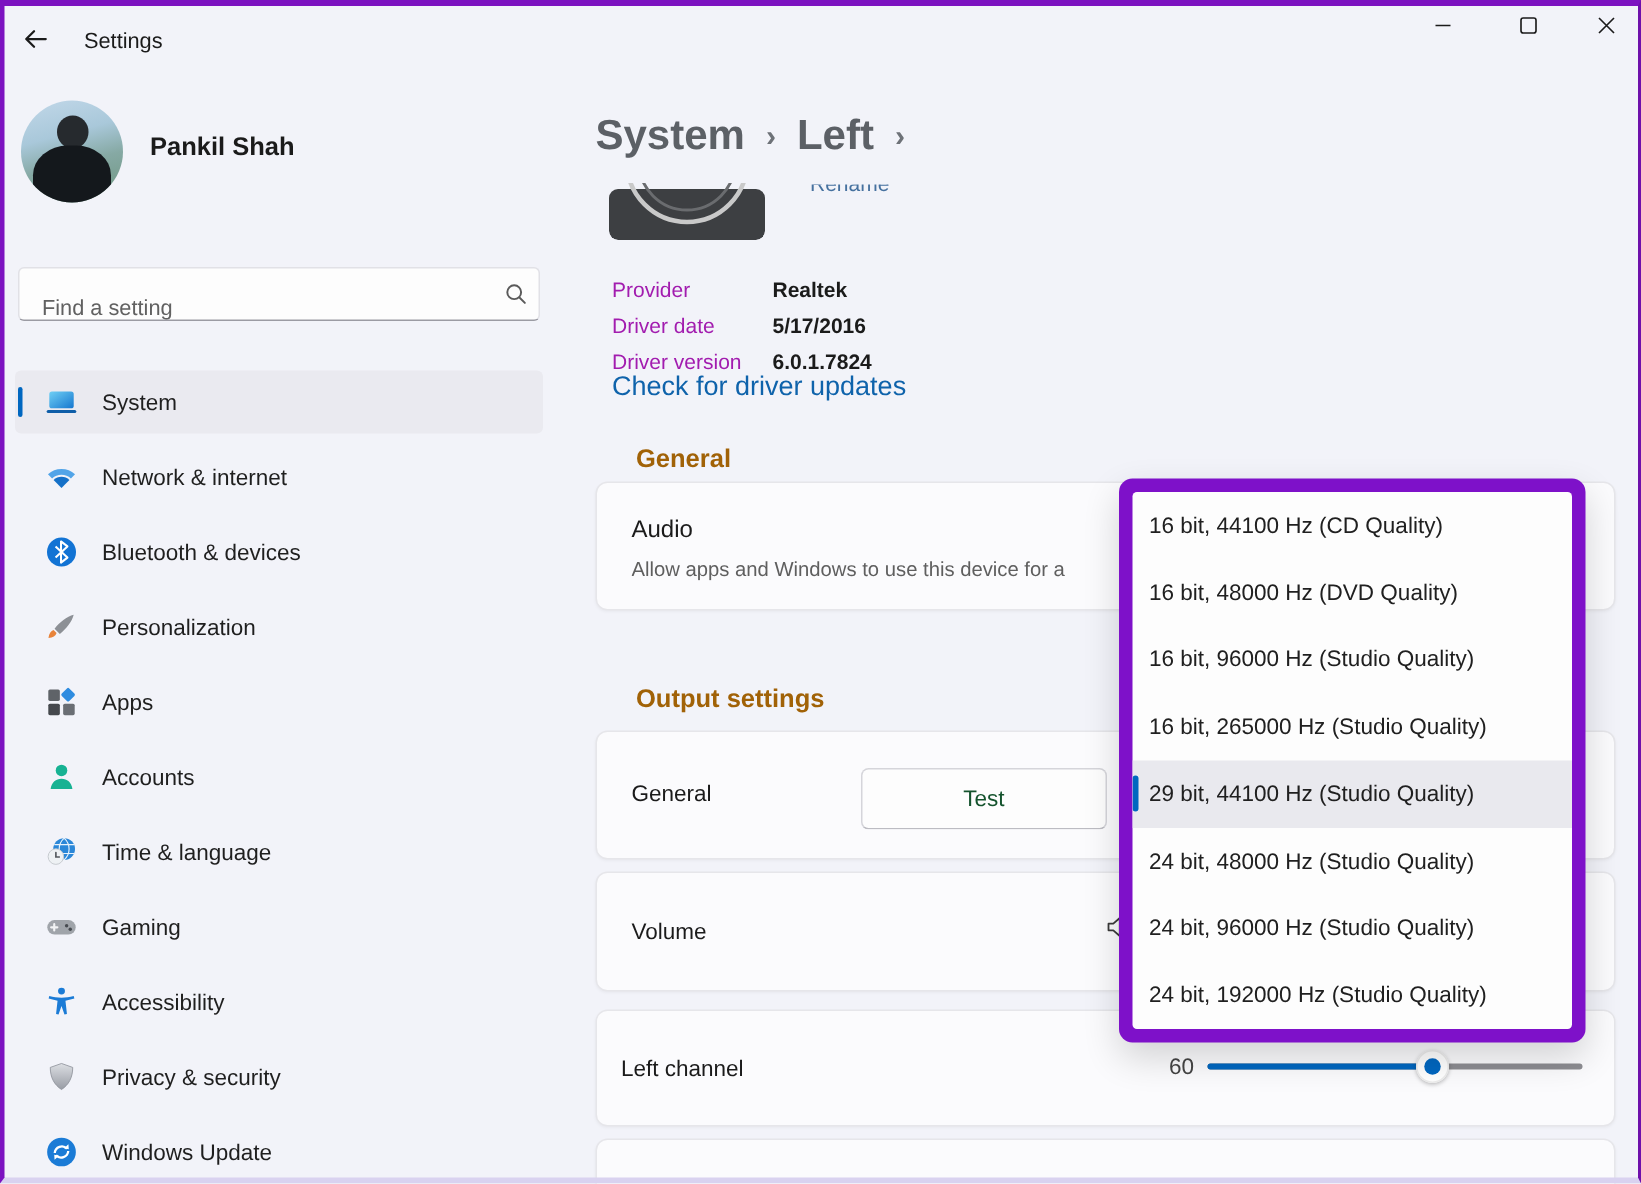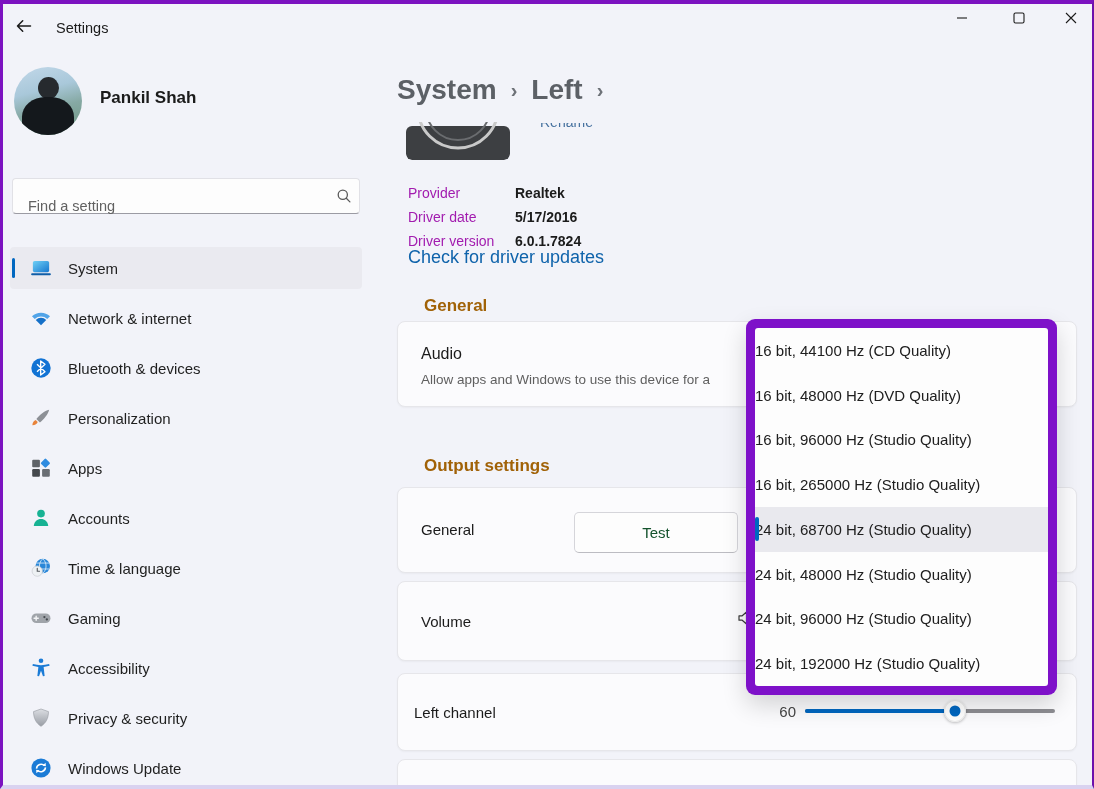--- a/index.html
+++ b/index.html
@@ -67,21 +67,21 @@
   .slider .track{position:absolute;left:0;right:0;top:9px;height:4px;border-radius:2px;background:#8d8d92;}
   .slider .fill{position:absolute;left:0;top:9px;height:4px;border-radius:2px;background:var(--accent,#0067c0);width:60%;}
   .slider .knob{position:absolute;top:11px;left:60%;width:22px;height:22px;border-radius:50%;background:#fff;
     transform:translate(-50%,-50%);box-shadow:0 1px 3px rgba(0,0,0,.25),0 0 0 1px #ececec inset;cursor:grab;}
   .slider .knob::after{content:"";position:absolute;left:50%;top:50%;width:11px;height:11px;border-radius:50%;
     background:var(--accent,#0067c0);transform:translate(-50%,-50%);}
   
   .dd-annot{position:absolute;left:746px;top:319px;width:311px;height:376px;z-index:20;
     background:#7e11c9;border-radius:9px;box-shadow:0 10px 24px rgba(0,0,0,.16);}
   .dd-list{position:absolute;inset:9px;background:#fdfdfd;border-radius:3px;display:flex;flex-direction:column;overflow:hidden;}
-  .dd-item{flex:1;display:flex;align-items:center;font-size:15px;color:#202020;position:relative;cursor:pointer;}
+  .dd-item{flex:1;display:flex;align-items:center;padding-left:11px;font-size:15px;color:#202020;position:relative;cursor:pointer;}
   .dd-item.selected{background:#e9e9ee;}
   .dd-item.selected::before{content:"";position:absolute;left:0;top:50%;transform:translateY(-50%);
     width:4px;height:24px;border-radius:2px;background:var(--accent,#0067c0);}
 </style>
 </head>
 <body>
 
 <div class="titlebar">
   <div class="back-btn">
     <span>
@@ -316,20 +316,20 @@
 </div>
 
 <div class="card" style="top:759px;height:50px"></div>
 
 <div class="dd-annot">
   <div class="dd-list">
     <div class="dd-item">16 bit, 44100 Hz (CD Quality)</div>
     <div class="dd-item">16 bit, 48000 Hz (DVD Quality)</div>
     <div class="dd-item">16 bit, 96000 Hz (Studio Quality)</div>
     <div class="dd-item">16 bit, 265000 Hz (Studio Quality)</div>
-    <div class="dd-item selected">24 bit, 68700 Hz (Studio Quality)</div>
+    <div class="dd-item selected">29 bit, 44100 Hz (Studio Quality)</div>
     <div class="dd-item">24 bit, 48000 Hz (Studio Quality)</div>
     <div class="dd-item">24 bit, 96000 Hz (Studio Quality)</div>
     <div class="dd-item">24 bit, 192000 Hz (Studio Quality)</div>
   </div>
 </div>
 
 <div class="frame"></div>
 
 </body></html>

